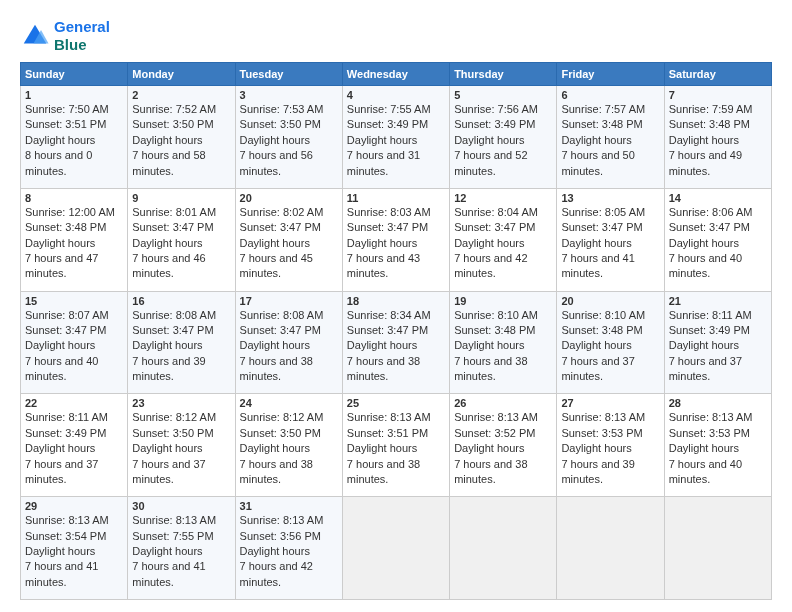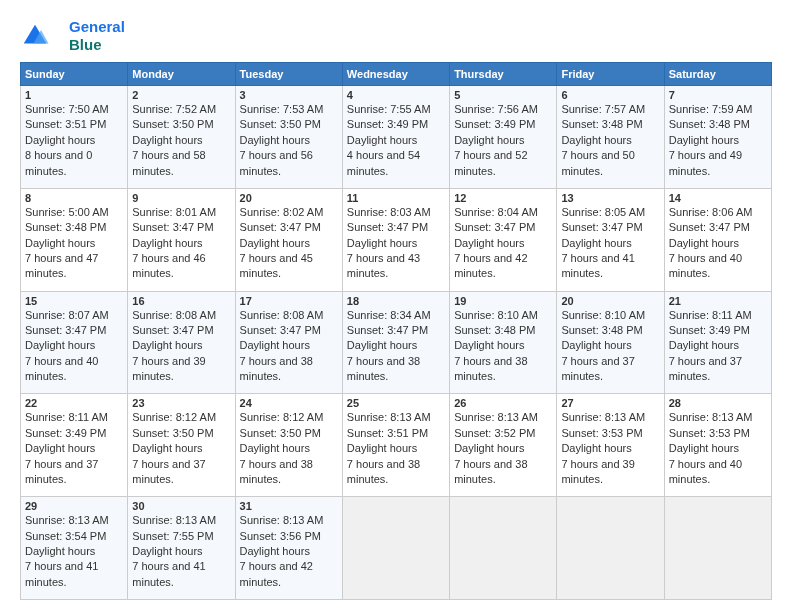--- a/index.html
+++ b/index.html
@@ -19,21 +19,21 @@
     }
     .header {
       display: flex;
       justify-content: space-between;
       align-items: flex-start;
       margin-bottom: 8px;
     }
     .logo {
       display: flex;
       align-items: center;
-      gap: 19px;
+      gap: 4px;
     }
     .logo-text {
       font-size: 15px;
       font-weight: bold;
       line-height: 1.2;
       color: #333;
     }
     .logo-text span {
       color: #1a73e8;
     }
@@ -164,21 +164,21 @@
           <span>Daylight hours</span><br>
           <span>7 hours and 56 minutes.</span>
         </div>
       </td>
           <td>
         <span class="day-num">4</span>
         <div class="day-info">
           <span>Sunrise: 7:55 AM</span><br>
           <span>Sunset: 3:49 PM</span><br>
           <span>Daylight hours</span><br>
-          <span>4 hours and 54 minutes.</span>
+          <span>7 hours and 31 minutes.</span>
         </div>
       </td>
           <td>
         <span class="day-num">5</span>
         <div class="day-info">
           <span>Sunrise: 7:56 AM</span><br>
           <span>Sunset: 3:49 PM</span><br>
           <span>Daylight hours</span><br>
           <span>7 hours and 52 minutes.</span>
         </div>
@@ -199,21 +199,21 @@
           <span>Sunset: 3:48 PM</span><br>
           <span>Daylight hours</span><br>
           <span>7 hours and 49 minutes.</span>
         </div>
       </td>
         </tr>
         <tr class="week-row">
           <td>
         <span class="day-num">8</span>
         <div class="day-info">
-          <span>Sunrise: 5:00 AM</span><br>
+          <span>Sunrise: 12:00 AM</span><br>
           <span>Sunset: 3:48 PM</span><br>
           <span>Daylight hours</span><br>
           <span>7 hours and 47 minutes.</span>
         </div>
       </td>
           <td>
         <span class="day-num">9</span>
         <div class="day-info">
           <span>Sunrise: 8:01 AM</span><br>
           <span>Sunset: 3:47 PM</span><br>

